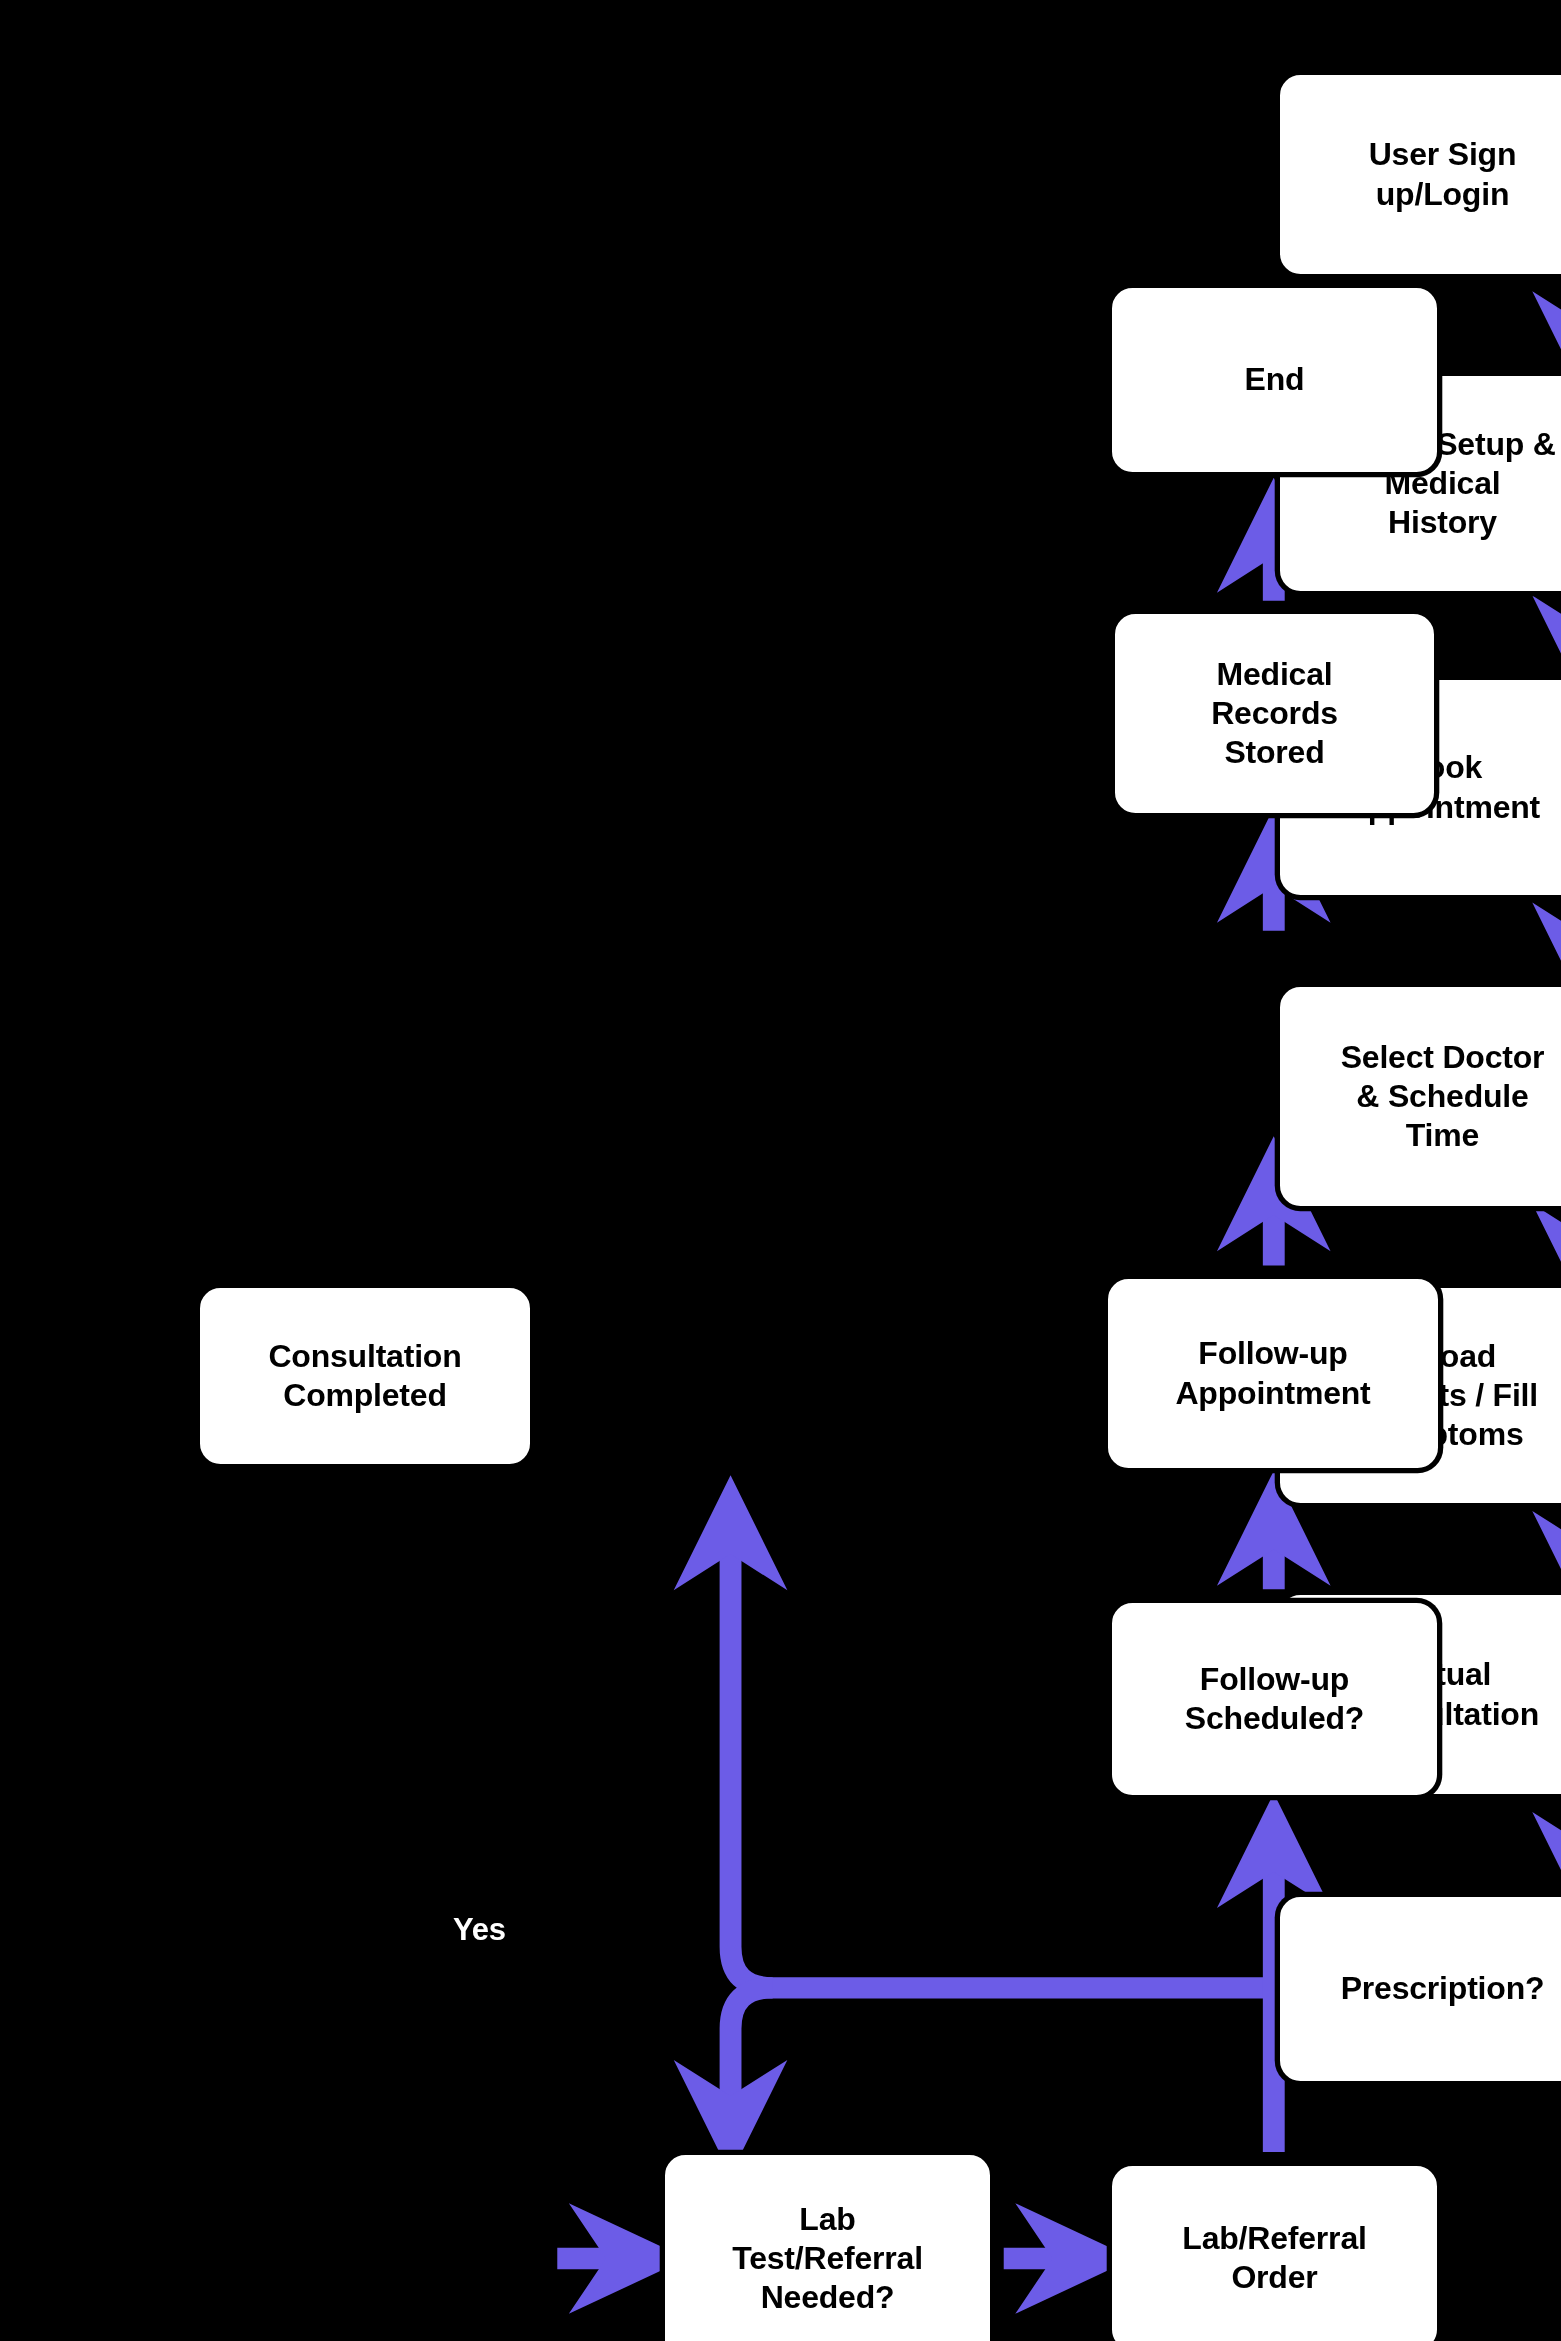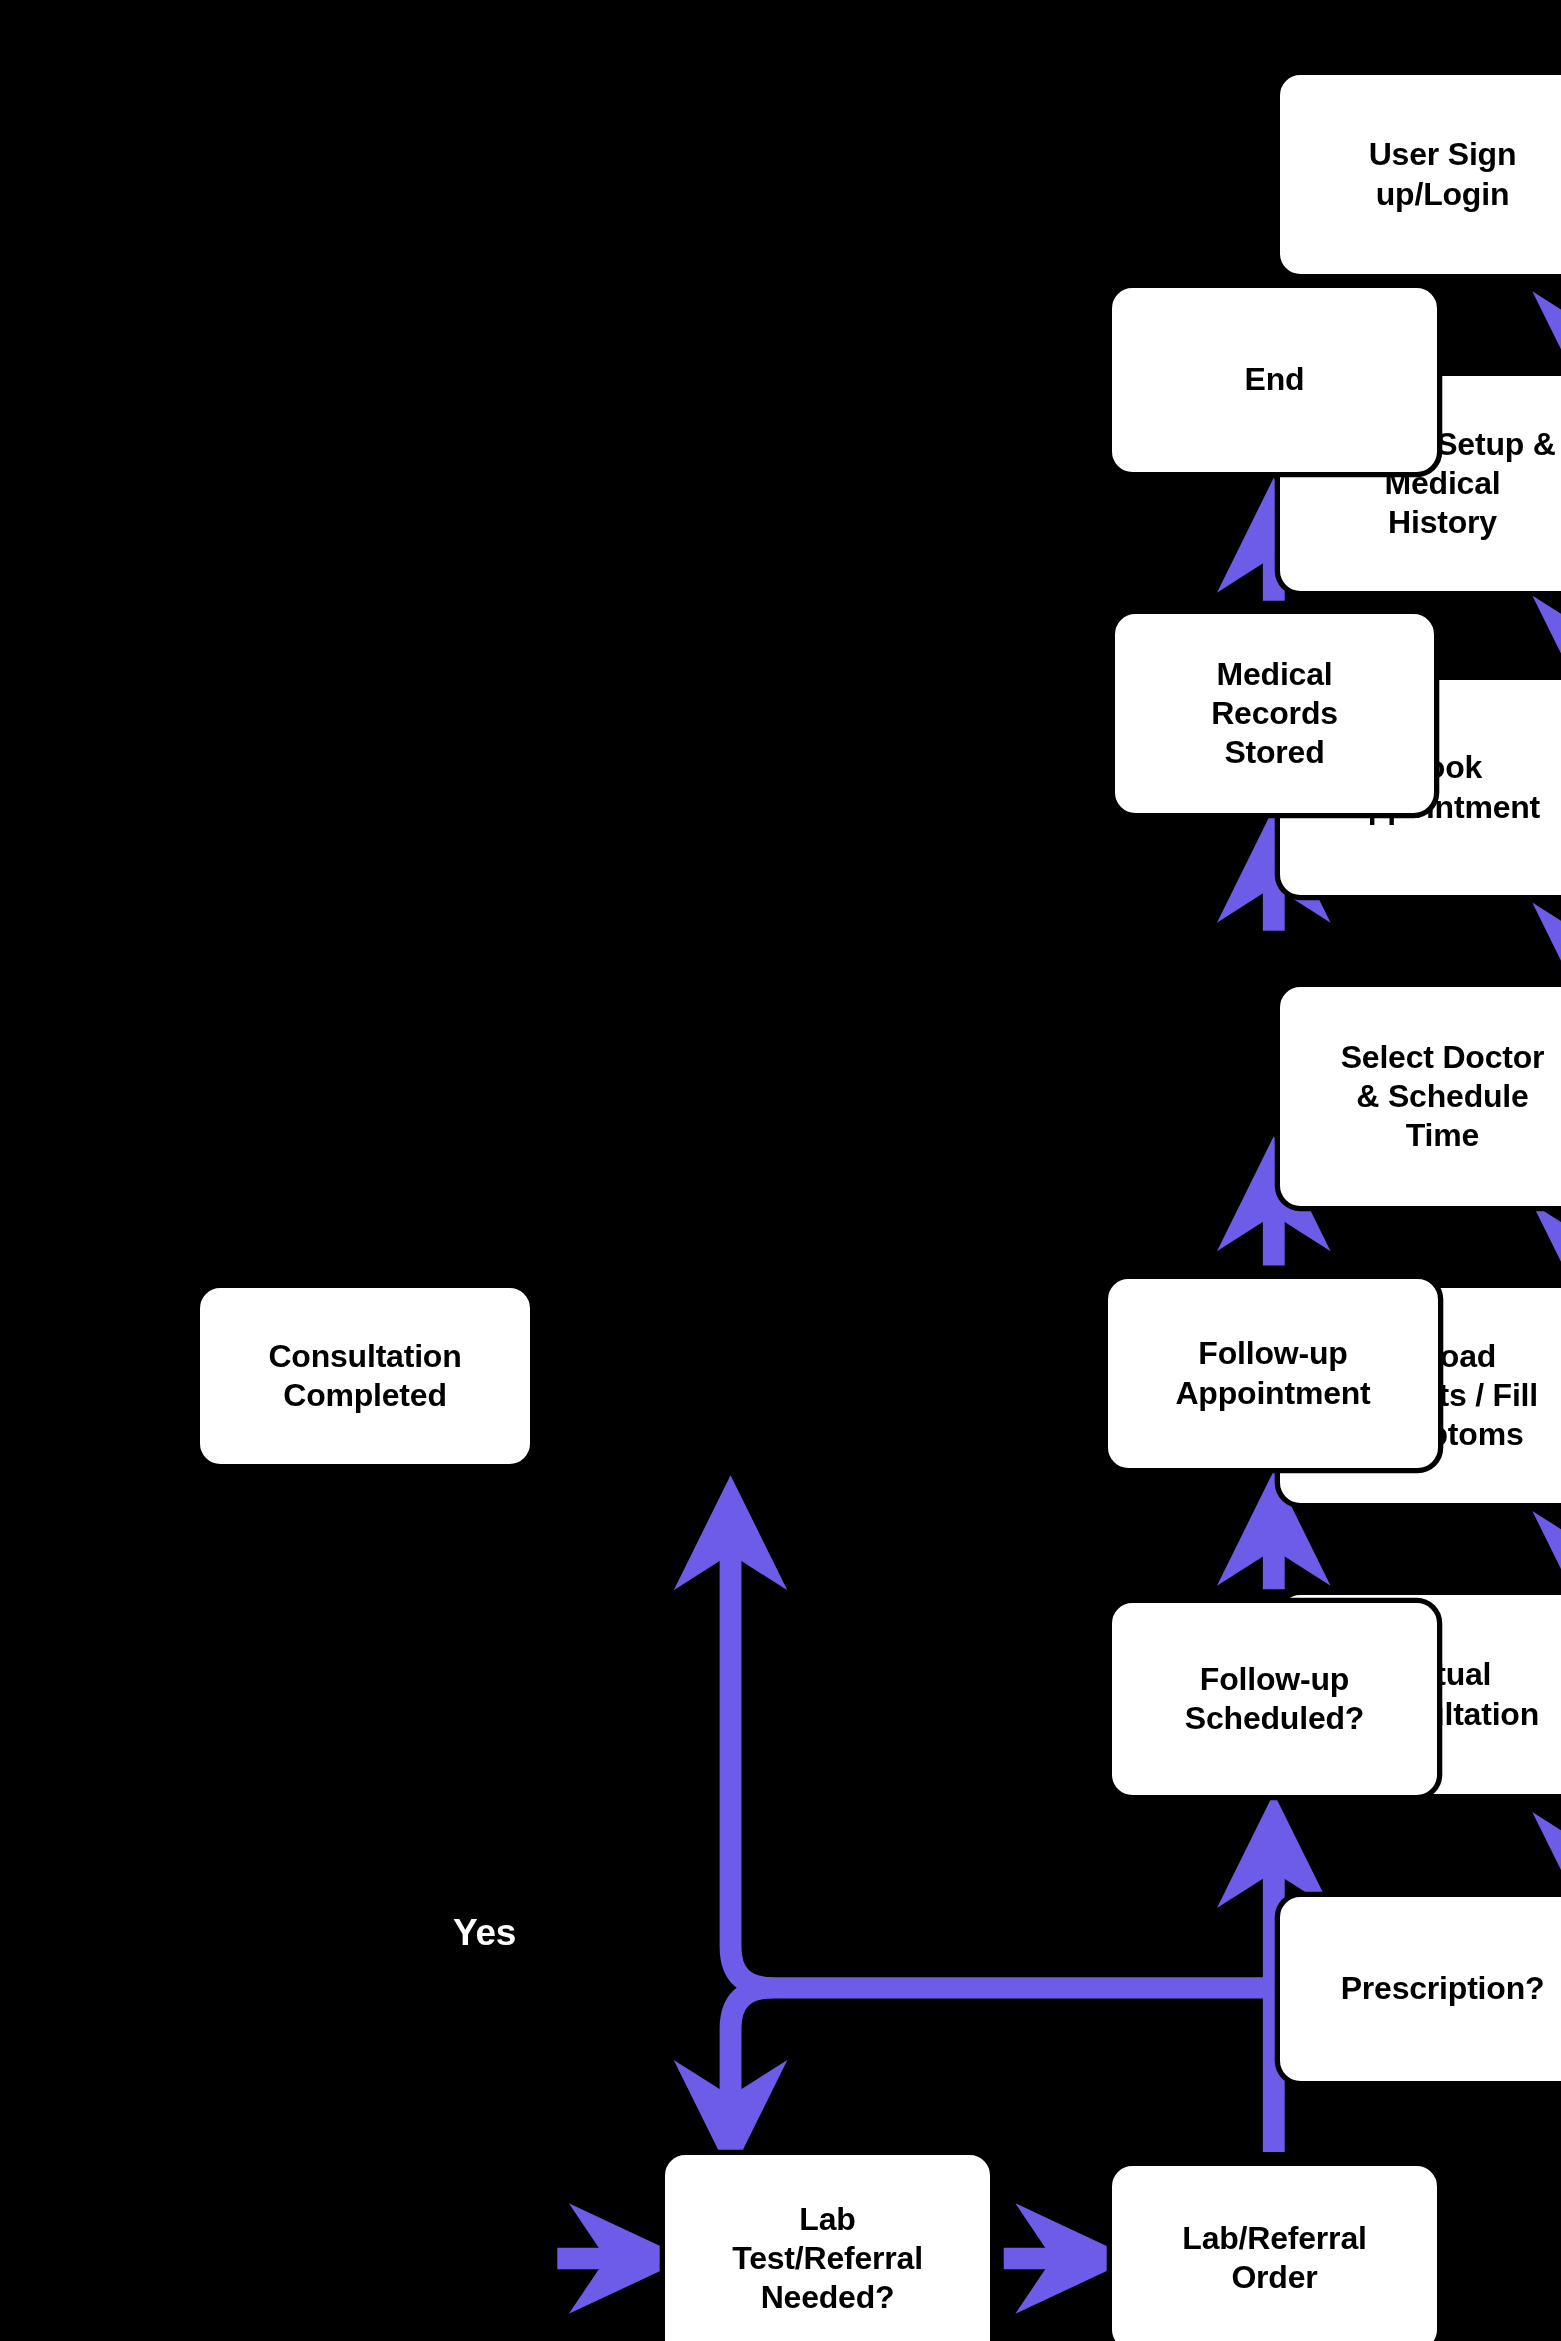--- a/index.html
+++ b/index.html
@@ -51,21 +51,21 @@
   }
   .node-label {
     display: block;
     width: 100%;
     white-space: pre-line;
   }
   .edge-label {
     position: absolute;
     color: #ffffff;
     font-weight: 700;
-    font-size: 37px;
+    font-size: 31px;
     letter-spacing: -0.2px;
     z-index: 6;
     white-space: nowrap;
   }
 </style>
 </head>
 <body>
 
 <div id="canvas">
 

